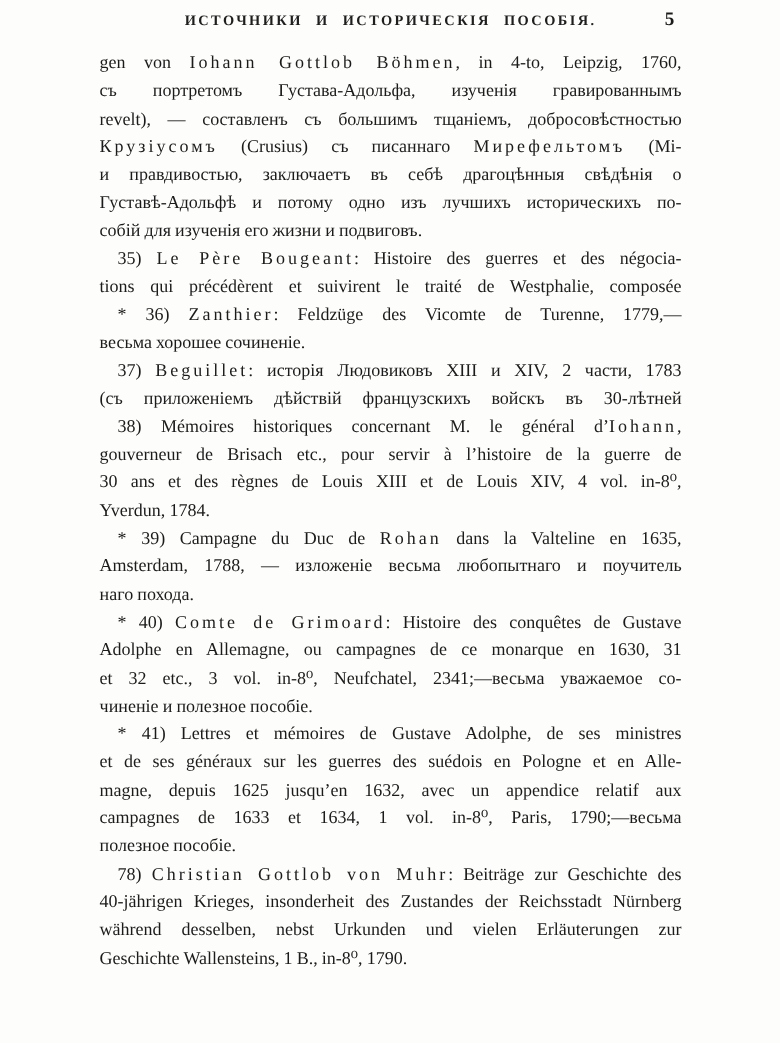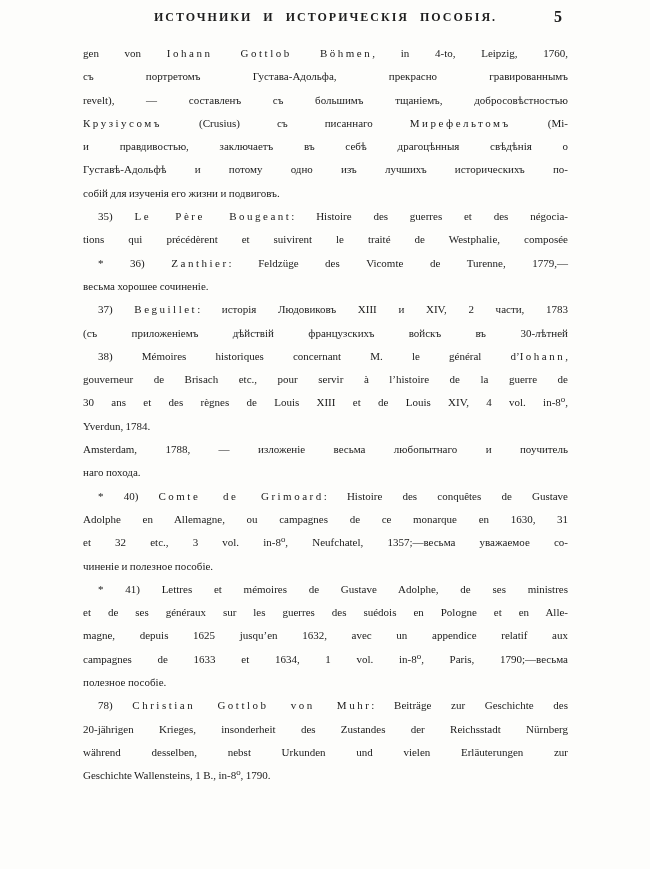--- a/index.html
+++ b/index.html
@@ -38,21 +38,21 @@
     font-size: 16px;
     font-weight: bold;
   }
   .text-column {
     position: absolute;
     top: 42px;
     left: 83px;
     width: 485px;
   }
   .line {
-    font-size: 11px;
+    font-size: 15px;
     line-height: 23.3px;
     text-align: justify;
     text-align-last: justify;
     word-spacing: -0.3px;
   }
   .line.last {
     text-align-last: left;
   }
   .line.indent {
     text-indent: 15px;
@@ -64,45 +64,46 @@
 </head>
 <body>
 
 <div class="page" style="background: rgb(253, 253, 251); color: rgb(27, 27, 27);">
   <div class="page-header">
     <div class="header-title">ИСТОЧНИКИ И ИСТОРИЧЕСКІЯ ПОСОБІЯ.</div>
     <div class="page-number">5</div>
   </div>
   <div class="text-column">
       <div class="line"><span>gen von </span><span class="sp">Iohann Gottlob Böhmen</span><span>, in 4-to, Leipzig, 1760,</span></div>
-      <div class="line"><span>съ портретомъ Густава-Адольфа, прекрасно гравированнымъ</span></div>
+      <div class="line"><span>съ портретомъ Густава-Адольфа, изученія гравированнымъ</span></div>
       <div class="line"><span>revelt), — составленъ съ большимъ тщаніемъ, добросовѣстностью</span></div>
       <div class="line"><span class="sp">Крузіусомъ</span><span> (Crusius) съ писаннаго </span><span class="sp">Мирефельтомъ</span><span> (Mi-</span></div>
       <div class="line"><span>и правдивостью, заключаетъ въ себѣ драгоцѣнныя свѣдѣнія о</span></div>
       <div class="line"><span>Густавѣ-Адольфѣ и потому одно изъ лучшихъ историческихъ по-</span></div>
       <div class="line last"><span>собій для изученія его жизни и подвиговъ.</span></div>
       <div class="line indent"><span>35) </span><span class="sp">Le Père Bougeant</span><span>: Histoire des guerres et des négocia-</span></div>
       <div class="line"><span>tions qui précédèrent et suivirent le traité de Westphalie, composée</span></div>
       <div class="line indent"><span>* 36) </span><span class="sp">Zanthier</span><span>: Feldzüge des Vicomte de Turenne, 1779,—</span></div>
       <div class="line last"><span>весьма хорошее сочиненіе.</span></div>
       <div class="line indent"><span>37) </span><span class="sp">Beguillet</span><span>: исторія Людовиковъ XIII и XIV, 2 части, 1783</span></div>
       <div class="line"><span>(съ приложеніемъ дѣйствій французскихъ войскъ въ 30-лѣтней</span></div>
       <div class="line indent"><span>38) Mémoires historiques concernant M. le général d’</span><span class="sp">Iohann</span><span>,</span></div>
       <div class="line"><span>gouverneur de Brisach etc., pour servir à l’histoire de la guerre de</span></div>
       <div class="line"><span>30 ans et des règnes de Louis XIII et de Louis XIV, 4 vol. in-8⁰,</span></div>
       <div class="line last"><span>Yverdun, 1784.</span></div>
+      <div class="line indent"><span>* 39) Campagne du Duc de </span><span class="sp">Rohan</span><span> dans la Valteline en 1635,</span></div>
       <div class="line"><span>Amsterdam, 1788, — изложеніе весьма любопытнаго и поучитель</span></div>
       <div class="line last"><span>наго похода.</span></div>
       <div class="line indent"><span>* 40) </span><span class="sp">Comte de Grimoard</span><span>: Histoire des conquêtes de Gustave</span></div>
       <div class="line"><span>Adolphe en Allemagne, ou campagnes de ce monarque en 1630, 31</span></div>
-      <div class="line"><span>et 32 etc., 3 vol. in-8⁰, Neufchatel, 1357;—весьма уважаемое со-</span></div>
+      <div class="line"><span>et 32 etc., 3 vol. in-8⁰, Neufchatel, 2341;—весьма уважаемое со-</span></div>
       <div class="line last"><span>чиненіе и полезное пособіе.</span></div>
       <div class="line indent"><span>* 41) Lettres et mémoires de Gustave Adolphe, de ses ministres</span></div>
       <div class="line"><span>et de ses généraux sur les guerres des suédois en Pologne et en Alle-</span></div>
       <div class="line"><span>magne, depuis 1625 jusqu’en 1632, avec un appendice relatif aux</span></div>
       <div class="line"><span>campagnes de 1633 et 1634, 1 vol. in-8⁰, Paris, 1790;—весьма</span></div>
       <div class="line last"><span>полезное пособіе.</span></div>
       <div class="line indent"><span>78) </span><span class="sp">Christian Gottlob von Muhr</span><span>: Beiträge zur Geschichte des</span></div>
-      <div class="line"><span>20-jährigen Krieges, insonderheit des Zustandes der Reichsstadt Nürnberg</span></div>
+      <div class="line"><span>40-jährigen Krieges, insonderheit des Zustandes der Reichsstadt Nürnberg</span></div>
       <div class="line"><span>während desselben, nebst Urkunden und vielen Erläuterungen zur</span></div>
       <div class="line last"><span>Geschichte Wallensteins, 1 B., in-8⁰, 1790.</span></div>
     </div>
 </div>
 
 </body></html>

